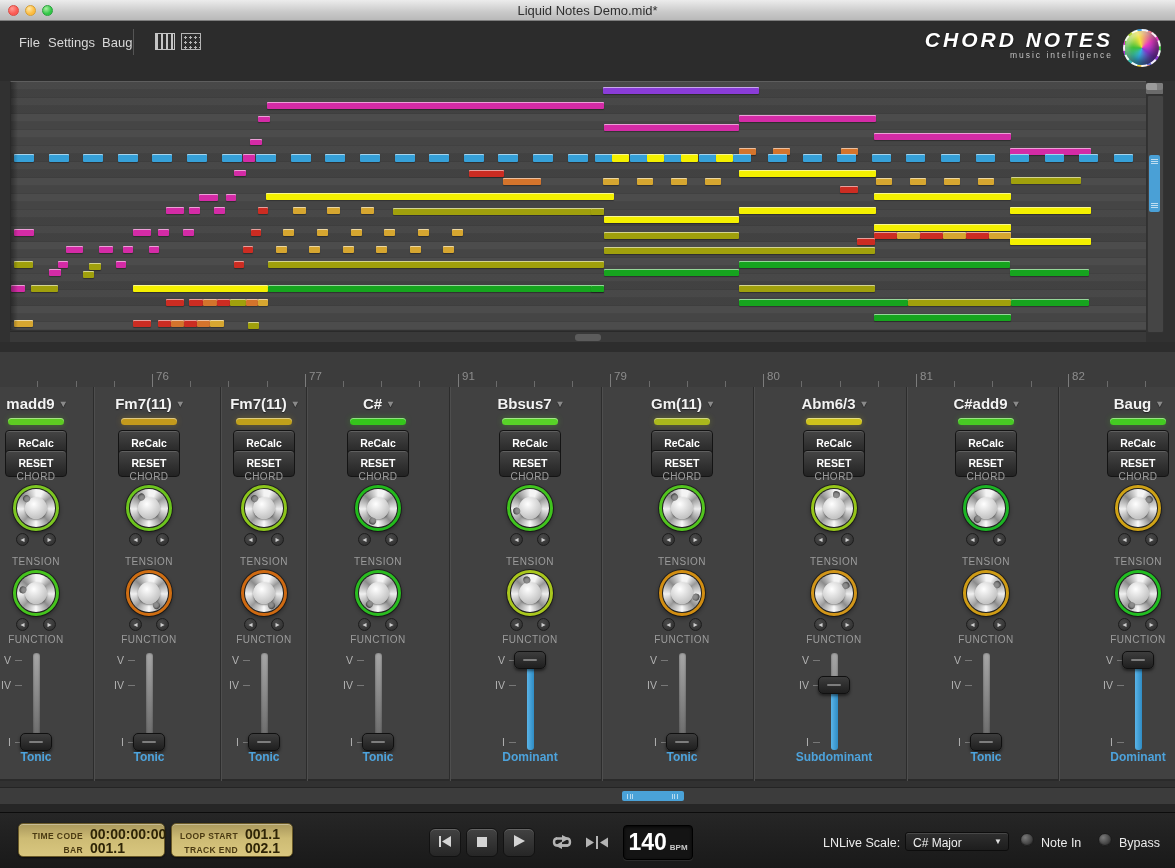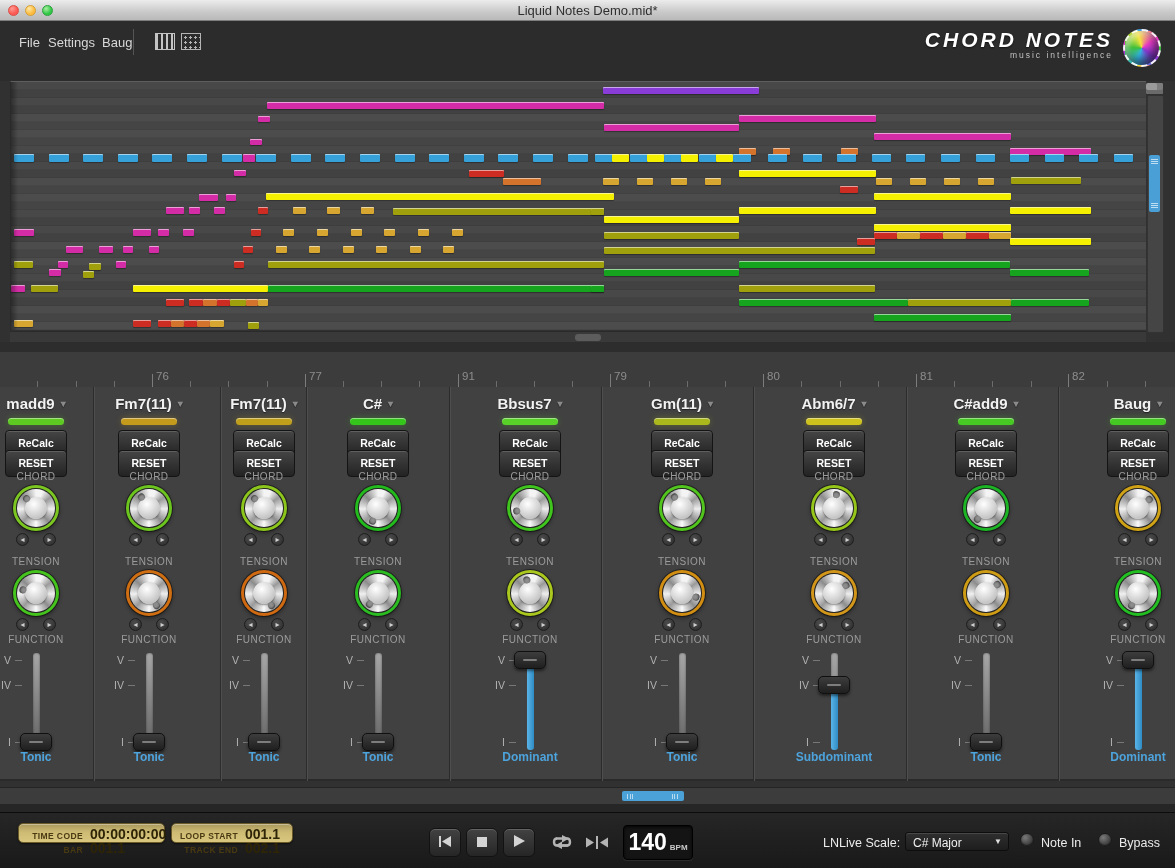--- a/index.html
+++ b/index.html
@@ -105,21 +105,21 @@
   #hscroll2{position:absolute;left:0;top:787px;width:1175px;height:17px;background:#3c3c3c;border-top:1px solid #242424;}
   #hthumb2{position:absolute;left:622px;top:3px;width:62px;height:10px;background:#4aa2d8;border-radius:2px;}
   #hthumb2:before,#hthumb2:after{content:"";position:absolute;top:2.5px;width:7px;height:5px;
     background:repeating-linear-gradient(to right,rgba(255,255,255,.6) 0 1px,transparent 1px 2.5px);}
   #hthumb2:before{left:5px;} #hthumb2:after{right:5px;}
   #sep2{position:absolute;left:0;top:804px;width:1175px;height:8px;background:#262626;}
 
   
   #bottombar{position:absolute;left:0;top:812px;width:1175px;height:56px;
     background:linear-gradient(to bottom,#262626,#191919);border-top:1px solid #0c0c0c;}
-  .lcd{position:absolute;top:10px;height:20px;border-radius:5px;border:1px solid #6a5a28;box-sizing:border-box;
+  .lcd{position:absolute;top:10px;height:34px;border-radius:5px;border:1px solid #6a5a28;box-sizing:border-box;
     background:linear-gradient(to bottom,#a9985c,#cdbb74 45%,#d9c77f);
     box-shadow:inset 0 1px 0 rgba(255,255,255,.35),0 1px 2px rgba(0,0,0,.6);padding:2px 6px;}
   #lcd1{left:18px;width:147px;} #lcd2{left:171px;width:122px;}
   .lcd-row{display:flex;align-items:baseline;height:14px;}
   .lcd-label{font-size:8.5px;font-weight:bold;color:#4a3a12;letter-spacing:.4px;text-align:right;flex:0 0 58px;}
   #lcd2 .lcd-label{flex-basis:60px;}
   .lcd-value{font-size:14px;font-weight:bold;color:#2e2406;margin-left:7px;white-space:nowrap;}
   .tbtn{position:absolute;top:15px;width:32px;height:29px;border-radius:6px;border:1px solid #121212;
     background:linear-gradient(to bottom,#424242,#262626);box-shadow:inset 0 1px 0 rgba(255,255,255,.18);padding:0;}
   #btn-prev{left:429px;} #btn-stop{left:466px;} #btn-play{left:503px;}
@@ -532,21 +532,21 @@
     <div class="klabel" style="left:40px;top:247px">FUNCTION</div>
     <div class="roman" style="left:44px;top:267px"><span>V</span><i></i></div>
         <div class="roman" style="left:44px;top:292px"><span>IV</span><i></i></div>
         <div class="roman" style="left:44px;top:349px"><span>I</span><i></i></div>
     <div class="strack" style="left:76.5px"></div>
 
     <div class="shandle" style="left:64px;top:346px"></div>
     <div class="flabel" style="left:25px">Tonic</div>
   </div>
       <div class="strip bordered" style="left:753px;width:153px">
-    <div class="strip-name" style="left:25px"><span>Abm6/7</span><span class="dd">▾</span></div>
+    <div class="strip-name" style="left:25px"><span>Abm6/3</span><span class="dd">▾</span></div>
     <div class="pill" style="left:52px;background:#cec21c;box-shadow:inset 0 1px 0 rgba(255,255,255,.45),0 0 6px #cec21c55"></div>
     <button class="sbtn" style="left:49px;top:43px">ReCalc</button>
     <button class="sbtn" style="left:49px;top:63px">RESET</button>
     <div class="klabel" style="left:40px;top:84px">CHORD</div>
     <div class="knob" style="left:57px;top:98px;border-color:#96c61a">
       <div class="kface"></div>
       <div class="kdot" style="transform:rotate(8deg) translateY(-14px)"></div>
     </div>
     <div class="arrow" style="left:60px;top:146px">◂</div>
     <div class="arrow" style="left:87px;top:146px">▸</div>

